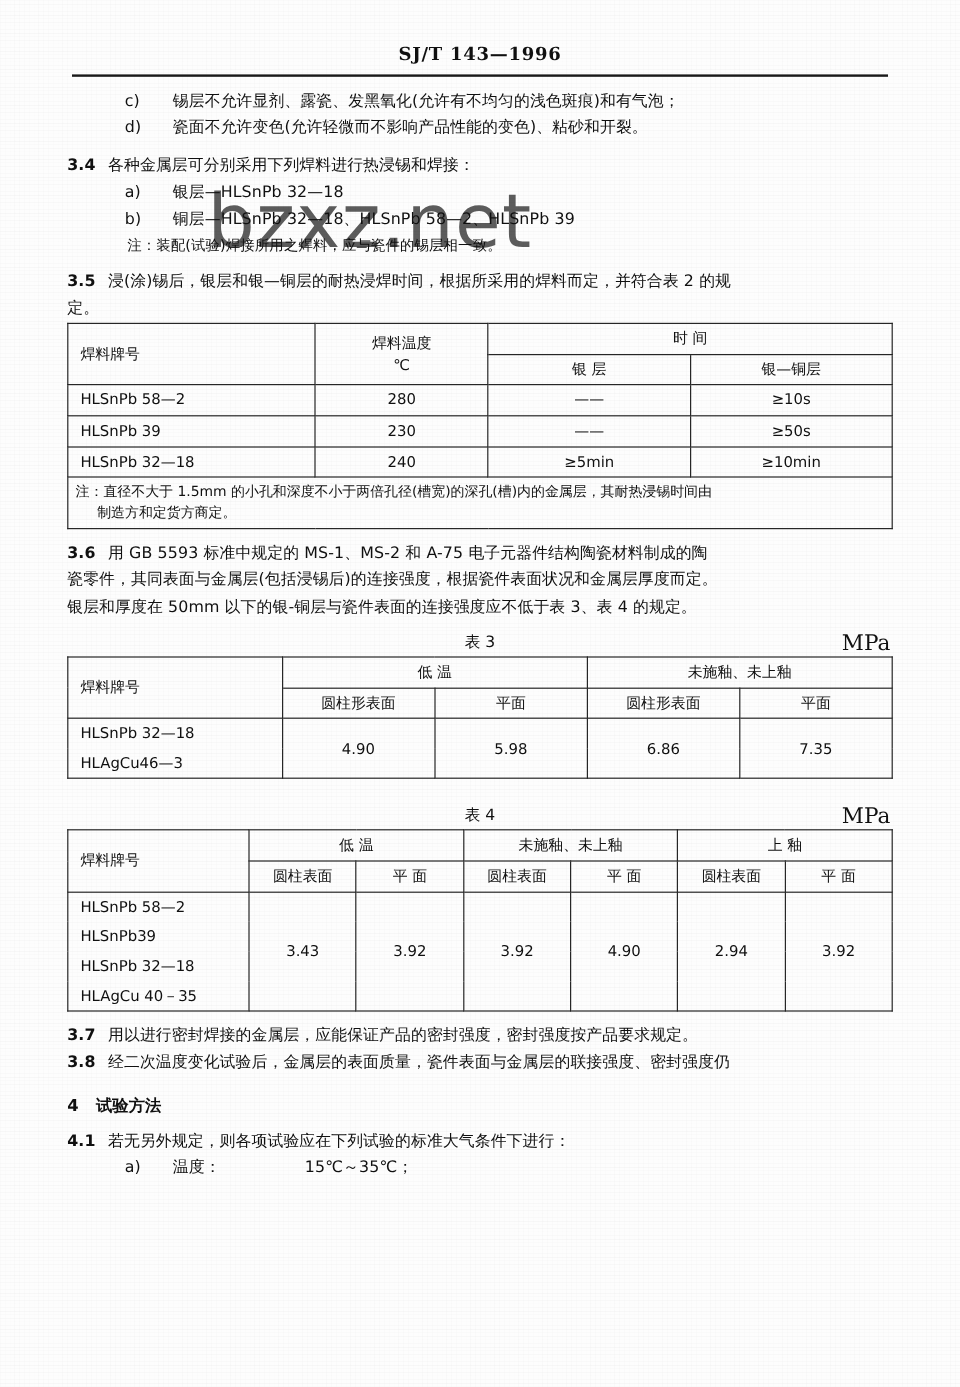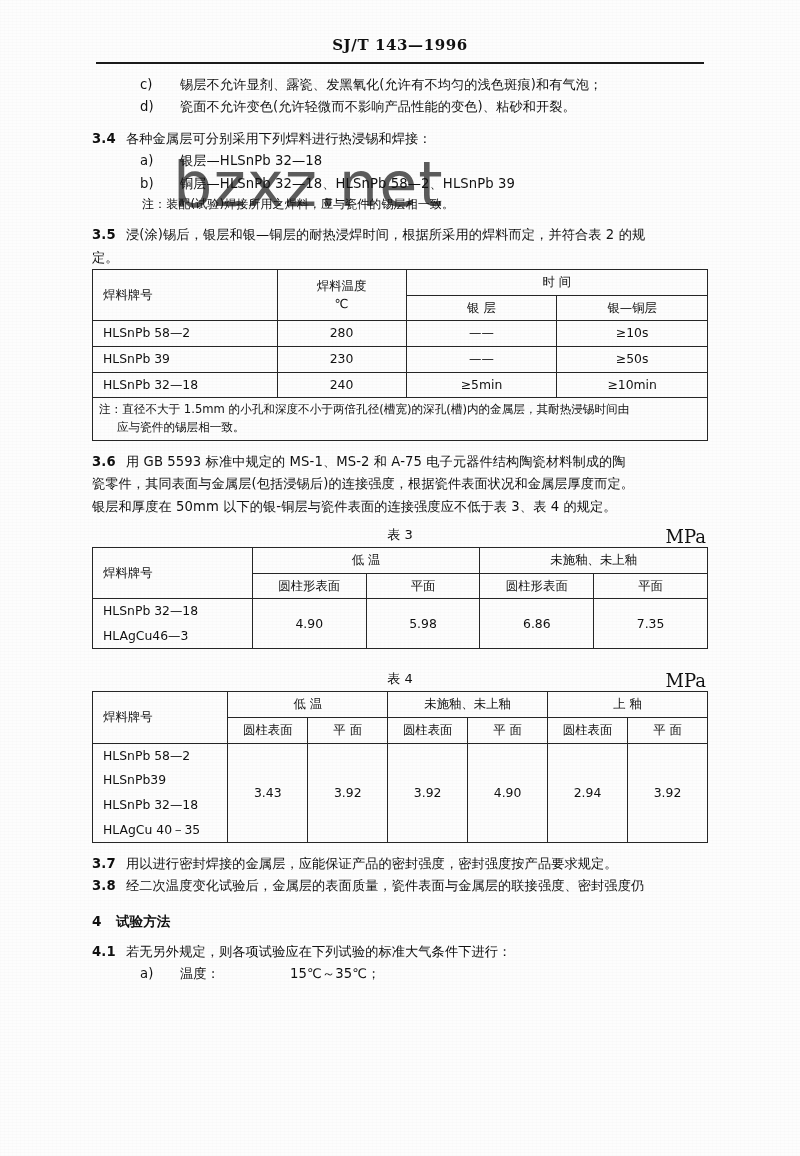--- a/index.html
+++ b/index.html
@@ -46,21 +46,21 @@
     opacity: .85;
     user-select: none;
     pointer-events: none;
     font-family: "DejaVu Sans", "Liberation Sans", sans-serif;
     z-index: 0;
   }
 
   .content {
     position: relative;
     z-index: 2;
-    padding: 0 92px;
+    padding: 0 56px;
   }
 
   
   .doc-header {
     text-align: center;
     font-size: 15px;
     font-weight: bold;
     letter-spacing: .6px;
     padding-top: 36px;
     font-family: "DejaVu Serif", "Liberation Serif", serif;
@@ -244,21 +244,21 @@
         </tr>
         <tr>
           <td class="left">HLSnPb 32—18</td>
           <td>240</td>
           <td>≥5min</td>
           <td>≥10min</td>
         </tr>
         <tr class="note">
           <td colspan="4">
             <div>注：直径不大于 1.5mm 的小孔和深度不小于两倍孔径(槽宽)的深孔(槽)内的金属层，其耐热浸锡时间由</div>
-            <div style="padding-left:18px">应与瓷件的锡层相一致。</div>
+            <div style="padding-left:18px">制造方和定货方商定。</div>
           </td>
         </tr>
       </tbody>
     </table>
 
     <div class="block">
       <div class="para">
         <span class="num">3.6</span>
         <span class="txt">用 GB 5593 标准中规定的 MS-1、MS-2 和 A-75 电子元器件结构陶瓷材料制成的陶</span>
       </div>

